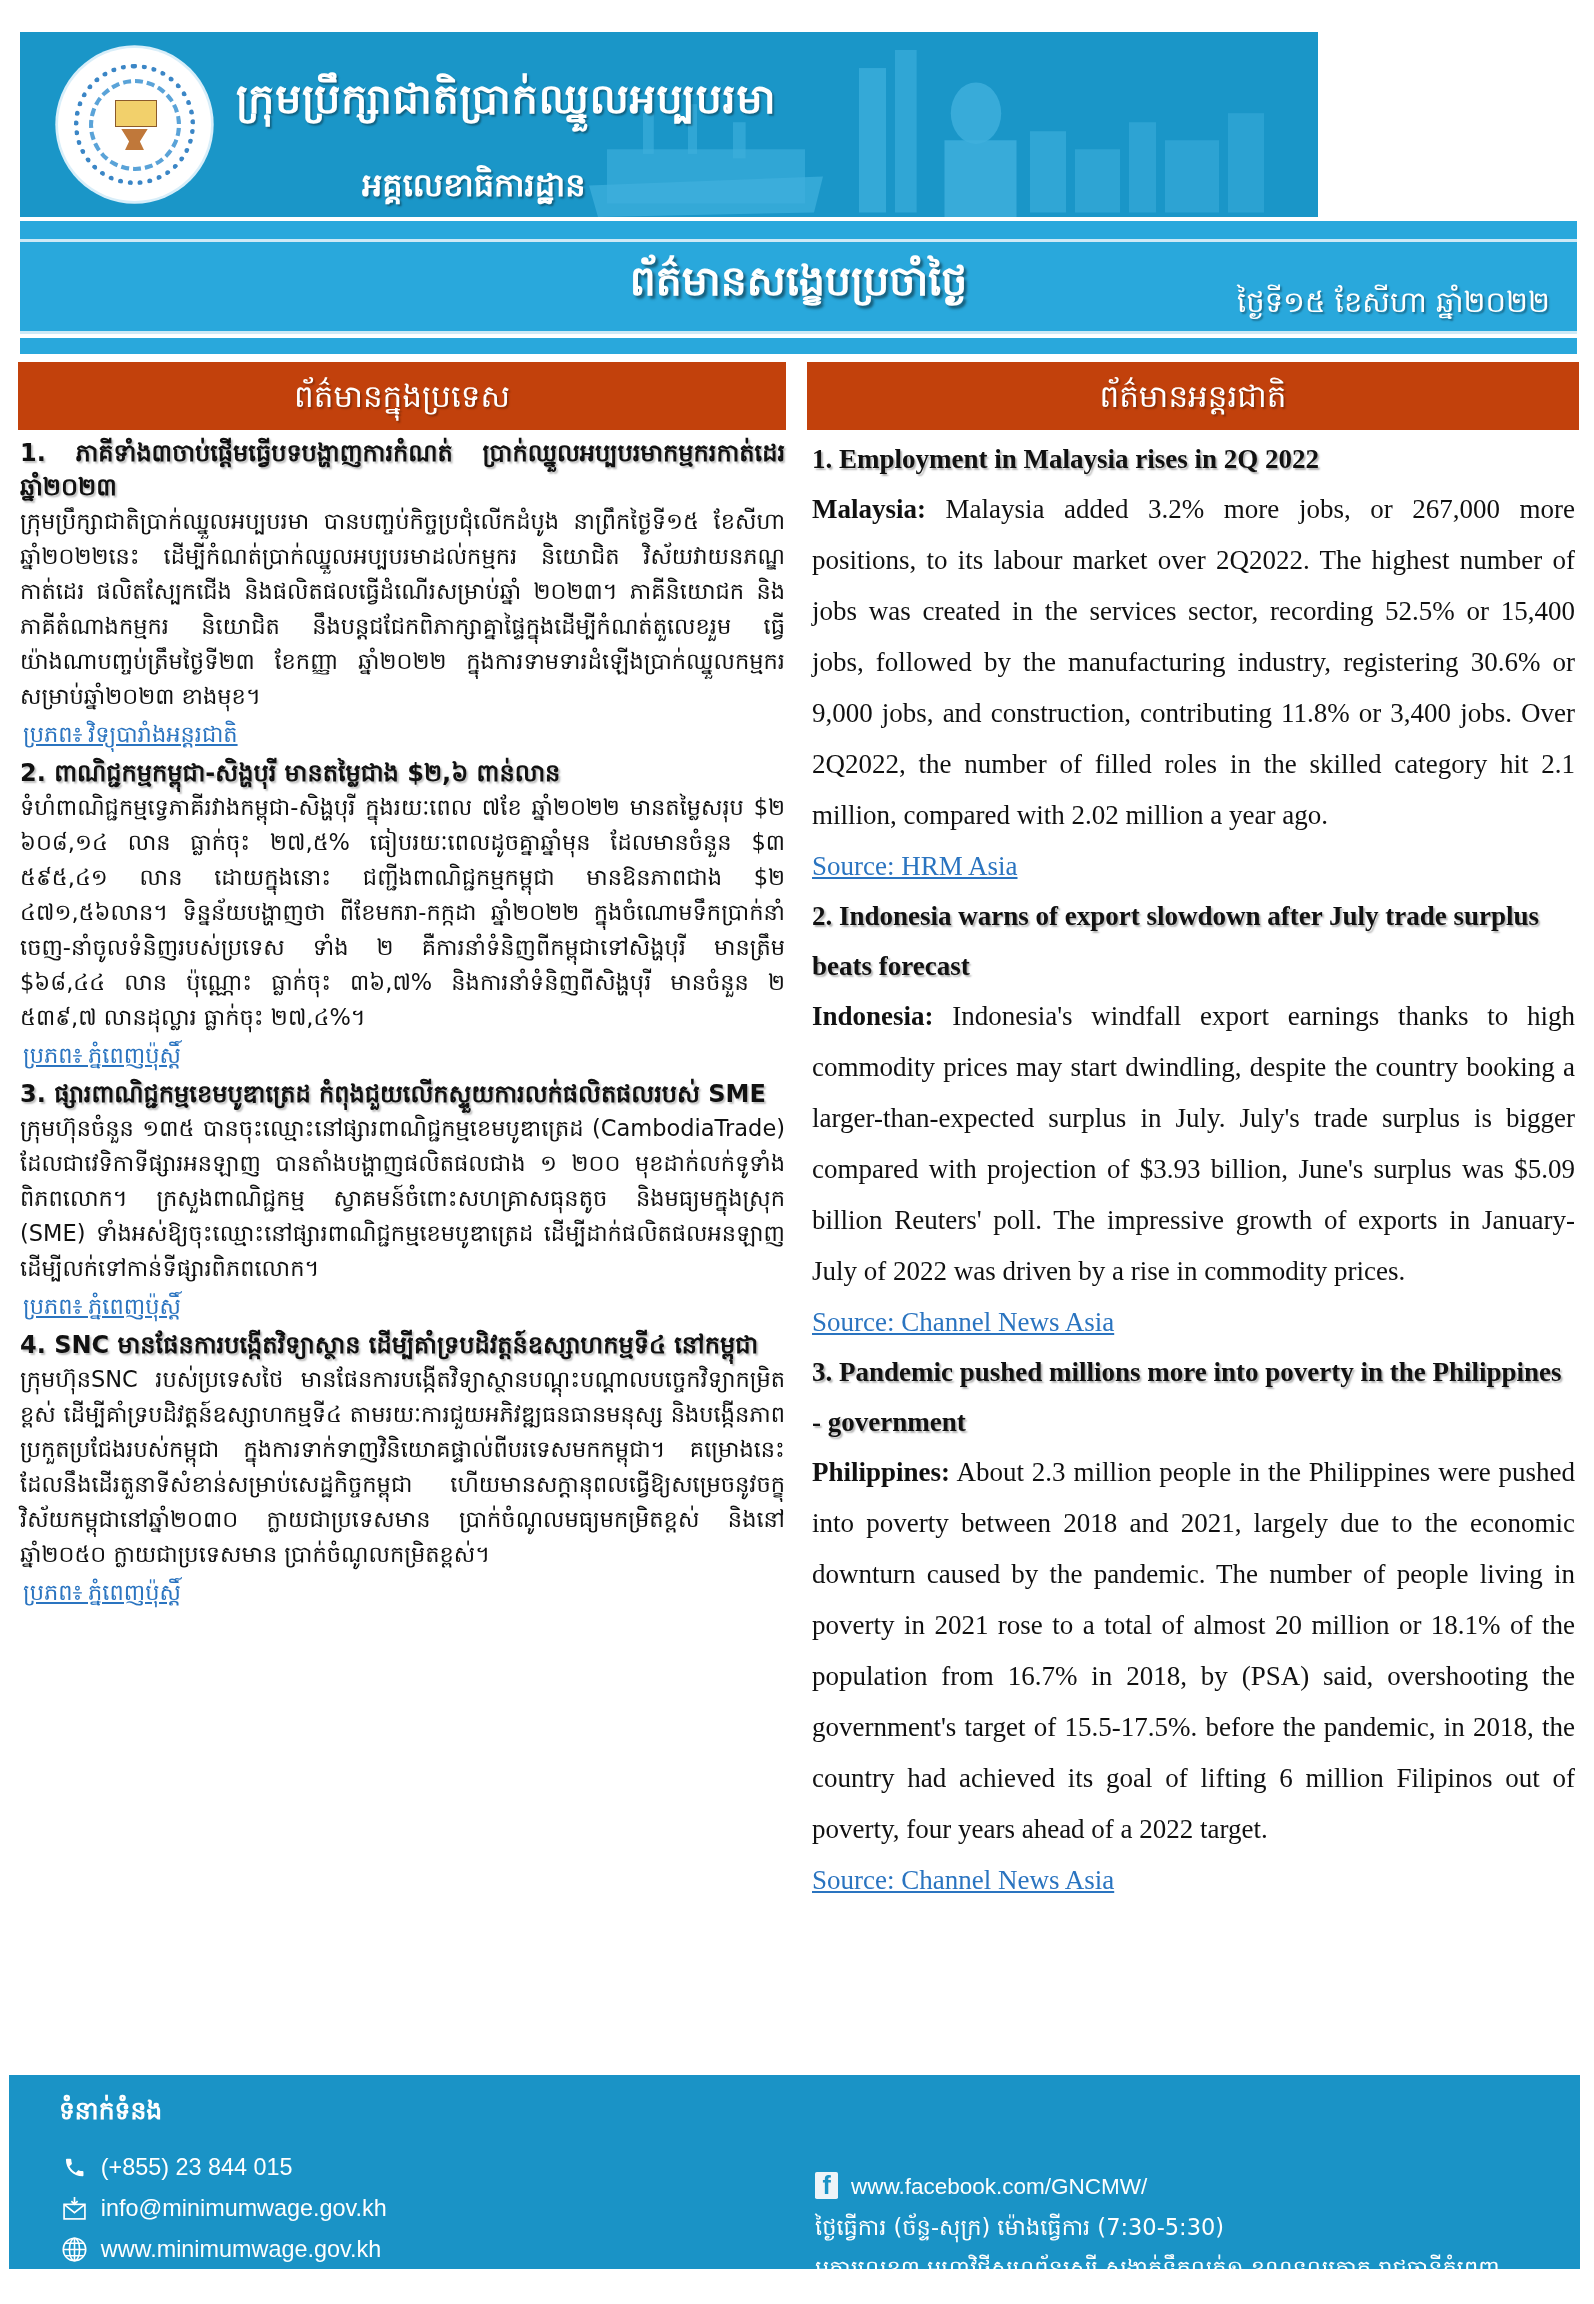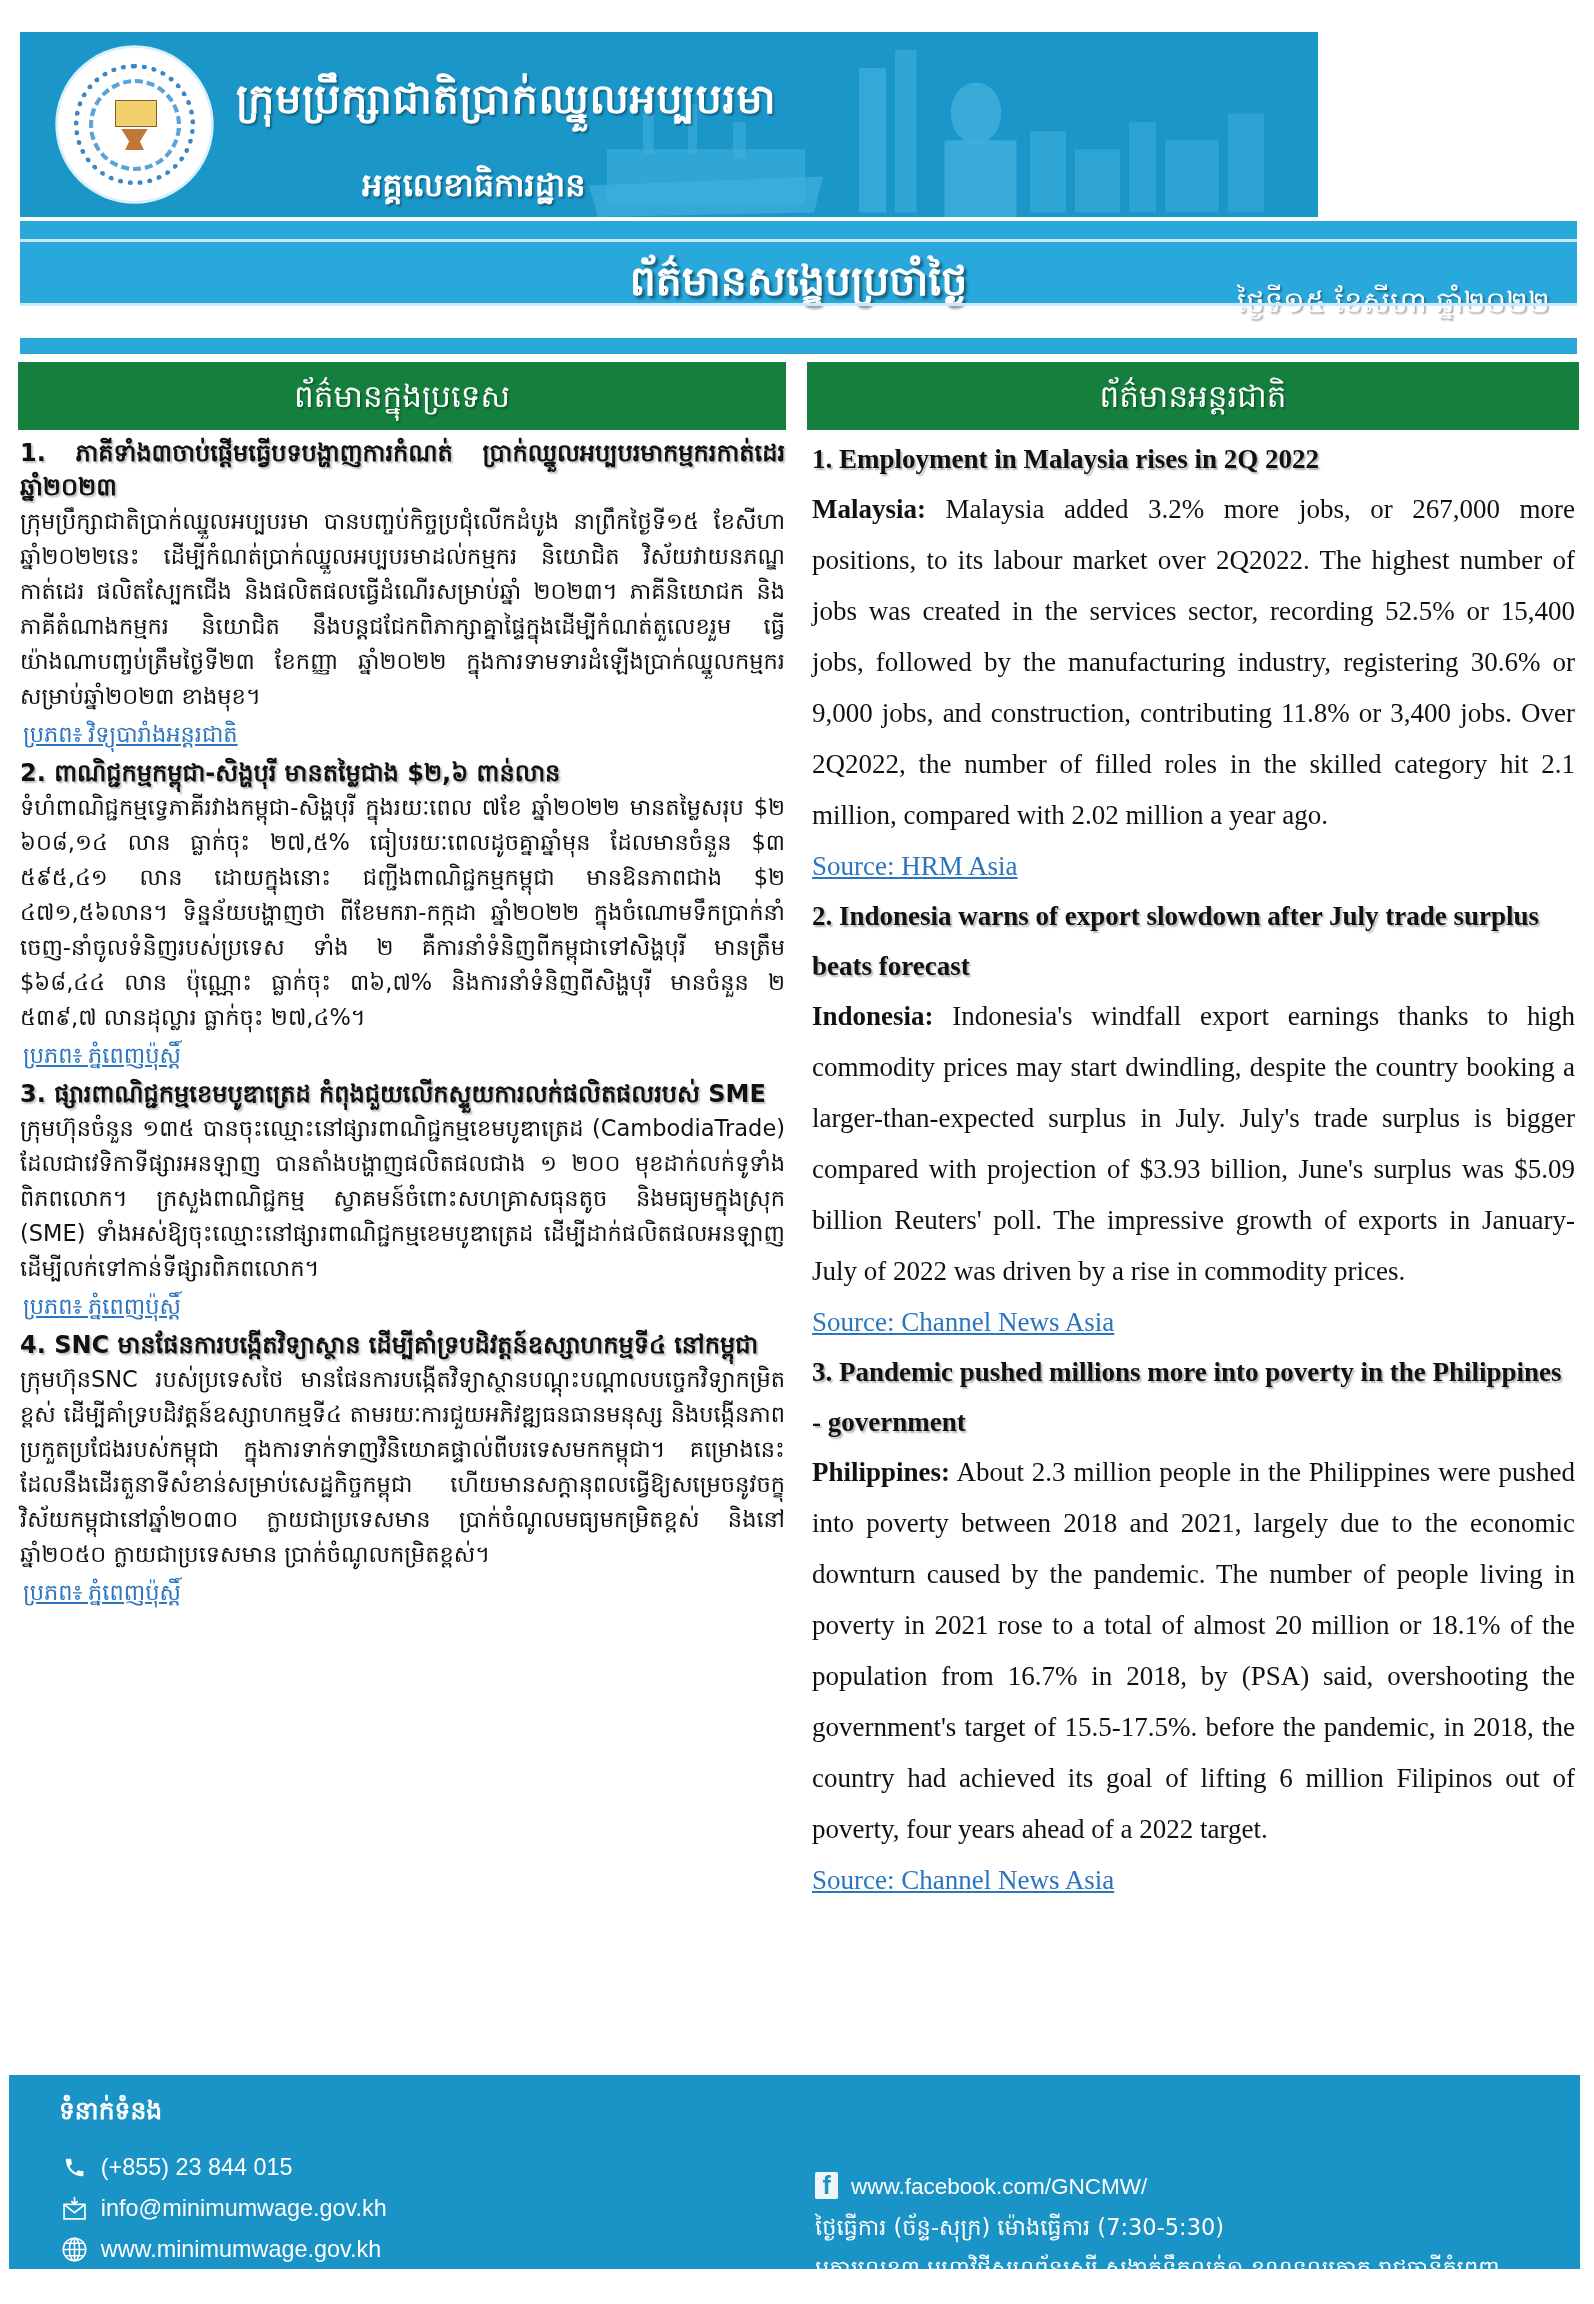--- a/index.html
+++ b/index.html
@@ -10,29 +10,29 @@
   .banner .skyline { position:absolute; right:27px; top:18px; width:702px; height:167px; opacity:0.55; }
   .logo { position:absolute; left:38px; top:16px; width:153px; height:153px; border-radius:50%; background:#ffffff; box-shadow:0 0 0 2.7px #d8eef9; }
   .logo .ring { position:absolute; left:16px; top:16px; width:121px; height:121px; border-radius:50%; border:5.4px dotted #3b86c6; box-sizing:border-box; }
   .logo .ring2 { position:absolute; left:31px; top:31px; width:92px; height:92px; border-radius:50%; border:4.5px dashed #5aa3d8; box-sizing:border-box; }
   .logo .cup { position:absolute; left:57px; top:52px; width:40px; height:25px; background:#f2d06b; border:1.8px solid #8b5a2b; }
   .logo .cup-base { position:absolute; left:63px; top:81px; width:27px; height:21.6px; background:#c0783a; clip-path:polygon(0 0,100% 0,70% 60%,85% 100%,15% 100%,30% 60%); }
   .org-name { position:absolute; left:216px; top:41px; color:#ffffff; font-family:"DejaVu Serif", serif; font-size:41px; font-weight:bold; text-shadow:1.8px 1.8px 1.8px rgba(0,0,0,0.35); letter-spacing:0.9px; white-space:nowrap; }
   .org-sub { position:absolute; left:342px; top:101px; color:#ffffff; font-family:"DejaVu Serif", serif; font-size:32px; font-weight:bold; text-shadow:1.8px 1.8px 1.8px rgba(0,0,0,0.35); white-space:nowrap;margin-top:32px; }
 
   
-  .title-band { position:absolute; left:20px; top:221px; width:1557px; height:85px; background:#29a8dc;text-decoration:underline; }
+  .title-band { position:absolute; left:20px; top:221px; width:1557px; height:113px; background:#29a8dc;text-decoration:underline; }
   .title-band .stripe-top { position:absolute; left:0; top:18px; width:100%; height:2.7px; background:#cde9f6; }
   .title-band .stripe-bot { position:absolute; left:0; bottom:0; width:100%; height:2.7px; background:#cde9f6; }
   .title-text { position:absolute; left:0; right:0; top:34px; text-align:center; color:#ffffff; font-family:"DejaVu Serif", serif; font-size:41px; font-weight:bold; text-shadow:2.7px 2.7px 2.7px rgba(0,0,0,0.45); }
   .date-text { position:absolute; right:27px; top:63px; color:#ffffff; font-family:"DejaVu Serif", serif; font-size:29px; text-shadow:1.8px 1.8px 1.8px rgba(0,0,0,0.35); white-space:nowrap; }
   .sep-band { position:absolute; left:20px; top:338px; width:1557px; height:16px; background:#29a8dc; }
 
   
-  .sec-head { position:absolute; top:362px; height:68px; background:#15803d; color:#ffffff; text-align:center; font-family:"DejaVu Serif", serif; font-size:31px; line-height:68px; text-shadow:1.8px 1.8px 1.8px rgba(0,0,0,0.3); }
+  .sec-head { position:absolute; top:362px; height:68px; background:#c2410c; color:#ffffff; text-align:center; font-family:"DejaVu Serif", serif; font-size:31px; line-height:68px; text-shadow:1.8px 1.8px 1.8px rgba(0,0,0,0.3); }
   .sec-left { left:18px; width:768px; }
   .sec-right { left:807px; width:772px; }
 
   
   .col-left { position:absolute; left:20px; top:436px; width:765px; }
   .kh-title { font-family:"DejaVu Sans", sans-serif; font-weight:bold; font-size:24px; line-height:34px; margin:0; color:#111; text-shadow:1.8px 1.8px 1.8px rgba(0,0,0,0.25); text-align:justify; }
   .kh-body { font-family:"DejaVu Sans", sans-serif; font-size:22.5px; line-height:35px; margin:0; text-align:justify; color:#111; }
   .kh-source { display:inline-block; font-family:Liberation Serif, serif; font-size:22.5px; line-height:36px; color:#2a74c0; text-decoration:underline; margin:3px; }
 
   

